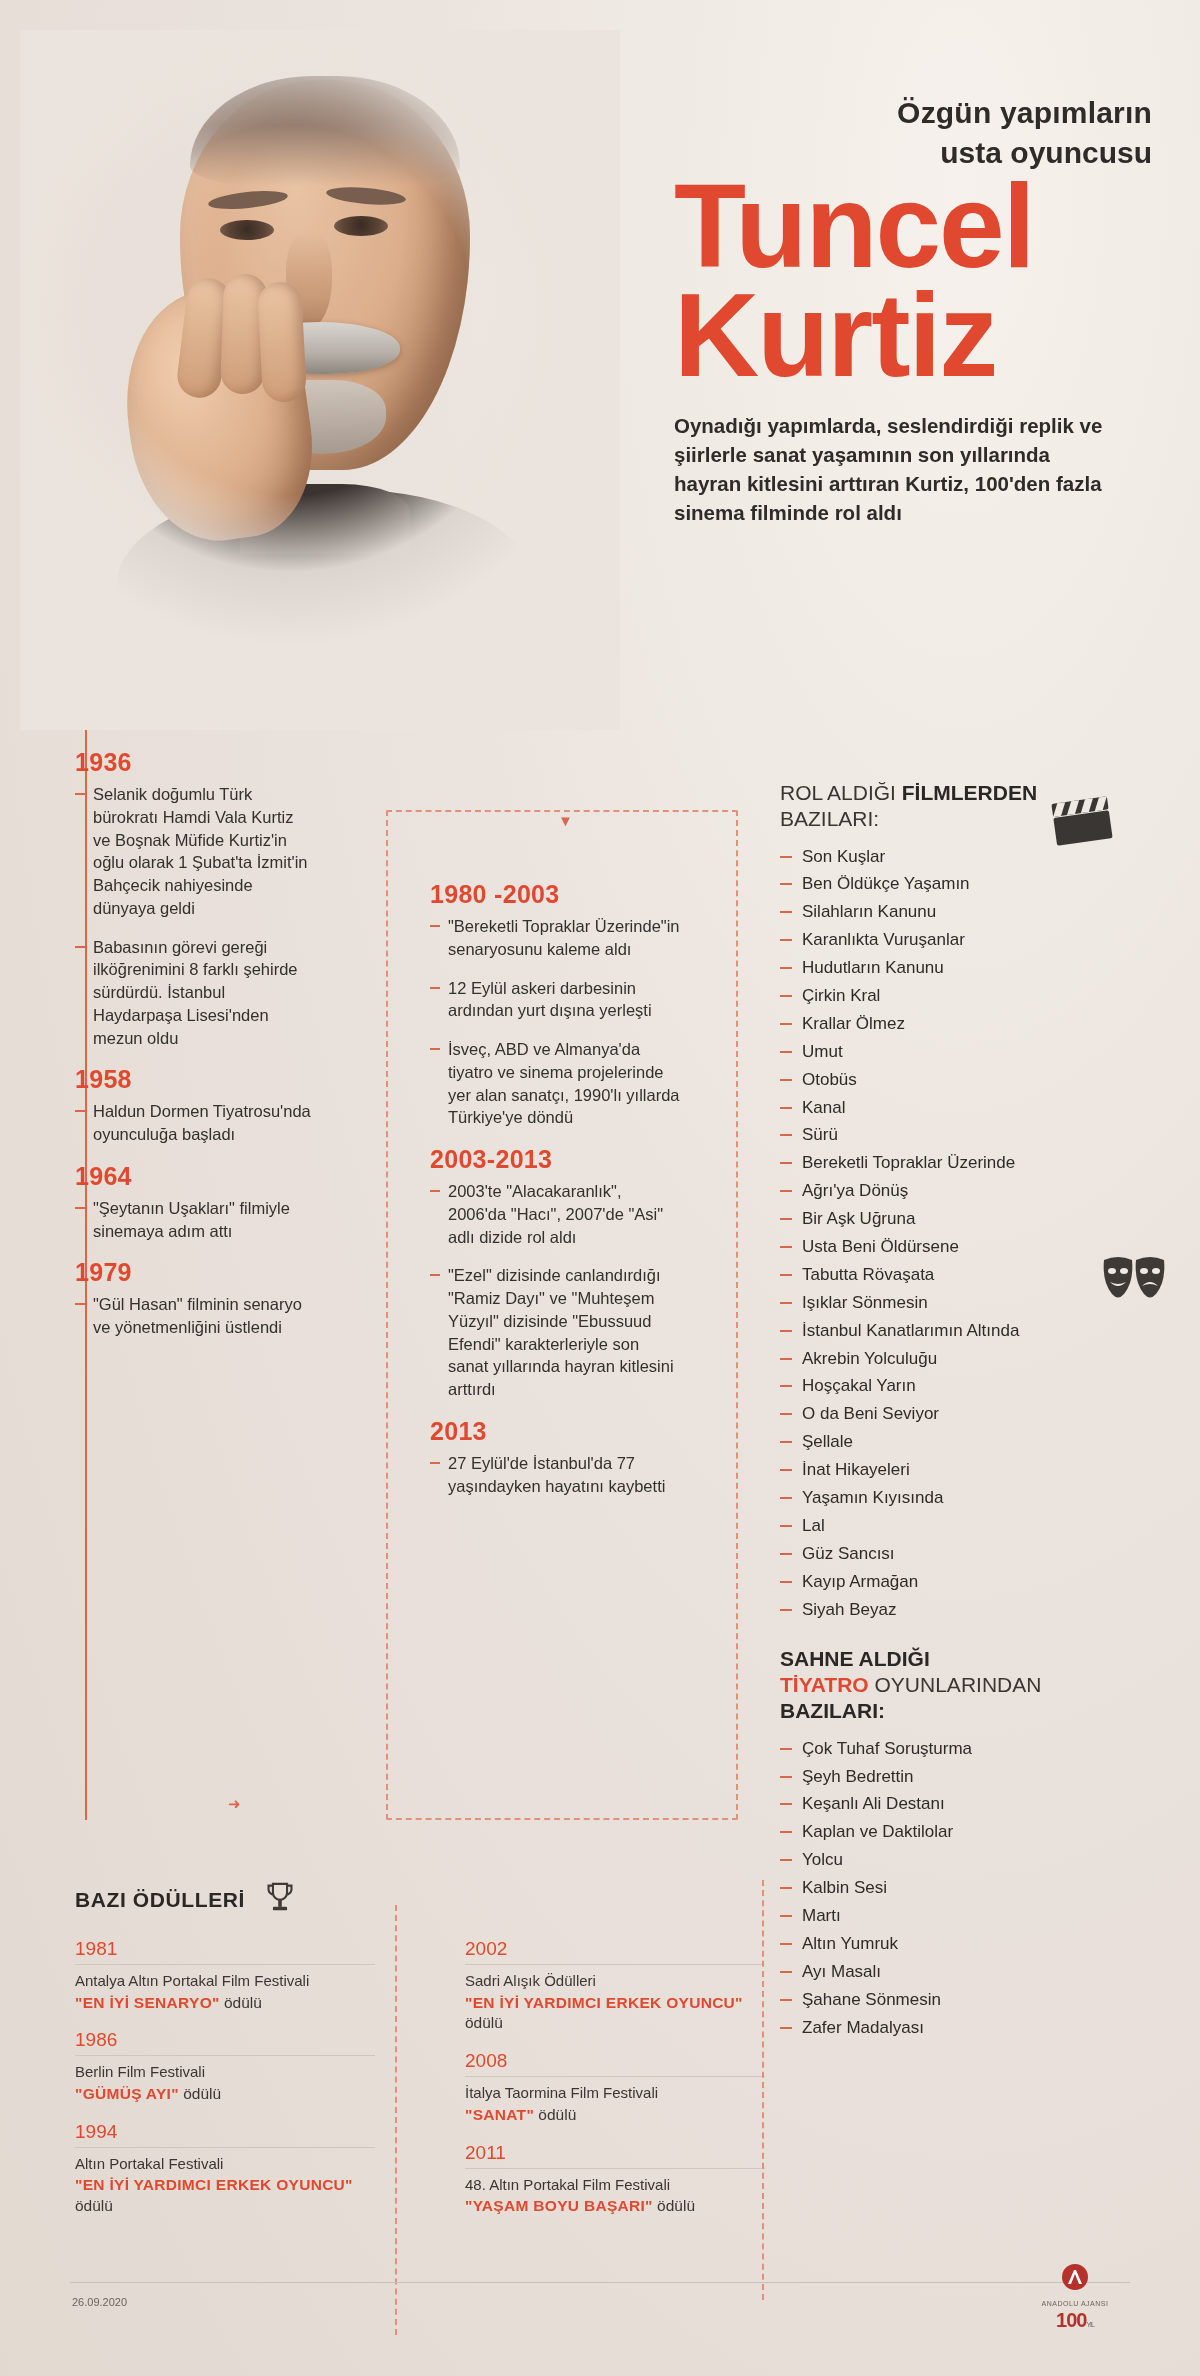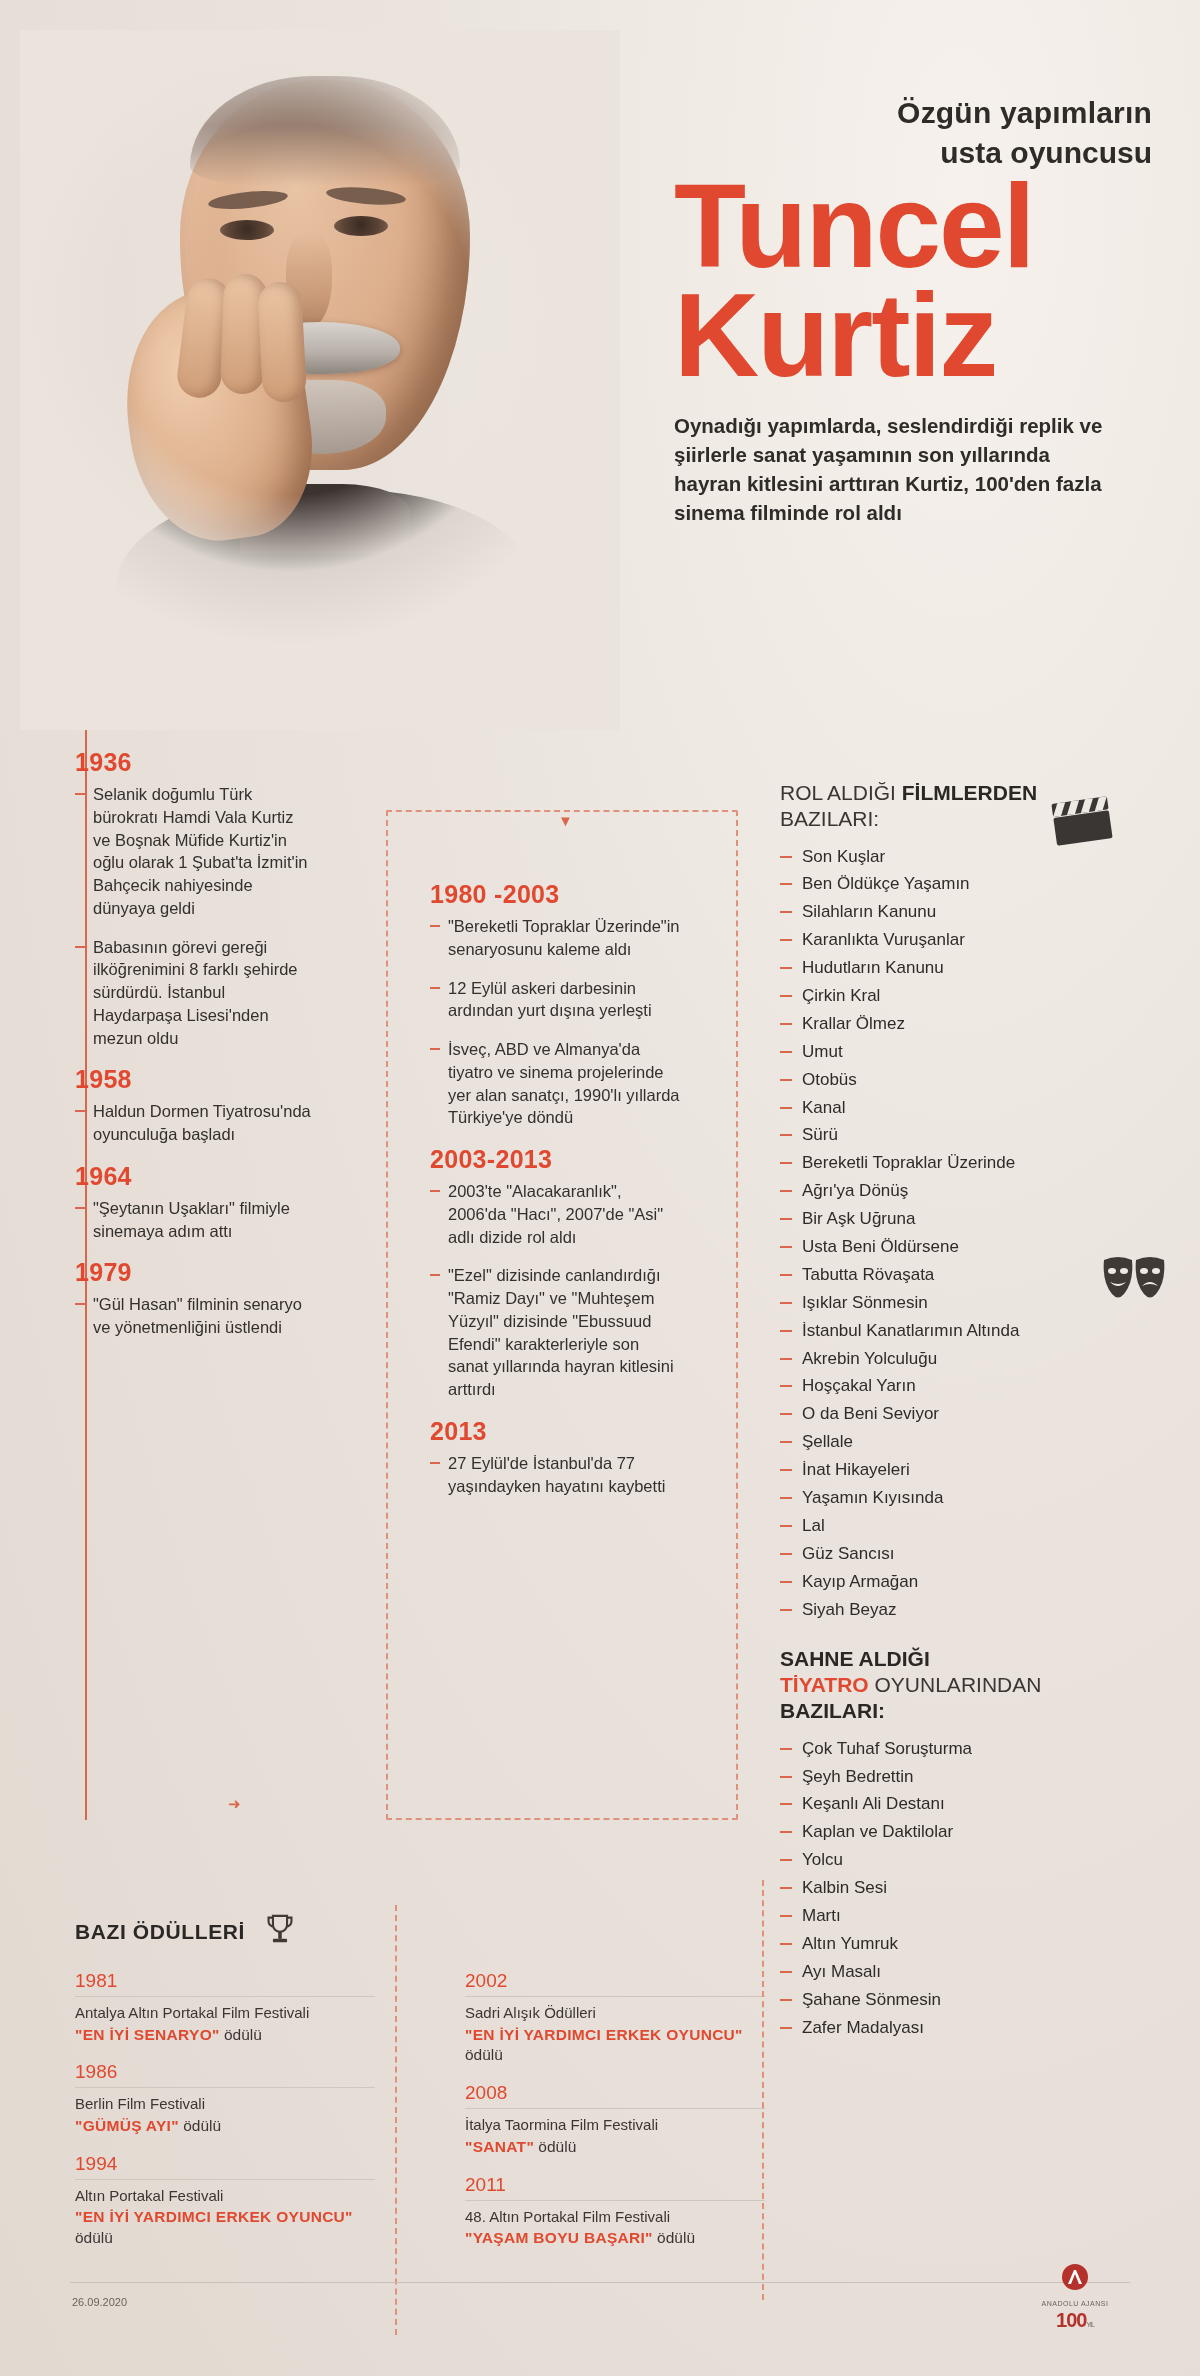--- a/index.html
+++ b/index.html
@@ -266,21 +266,20 @@
   .awards {
     position: absolute;
     left: 75px; top: 1880px;
     width: 700px;
   }
   .awards-head {
     display: flex;
     align-items: center;
     gap: 20px;
     margin-bottom: 18px;
-    margin-top: 32px;
   }
   .awards-head .txt {
     font-size: 21px;
     font-weight: bold;
     letter-spacing: .6px;
     color: #2b2724;
   }
   .awards-cols {
     display: flex;
     gap: 40px;

